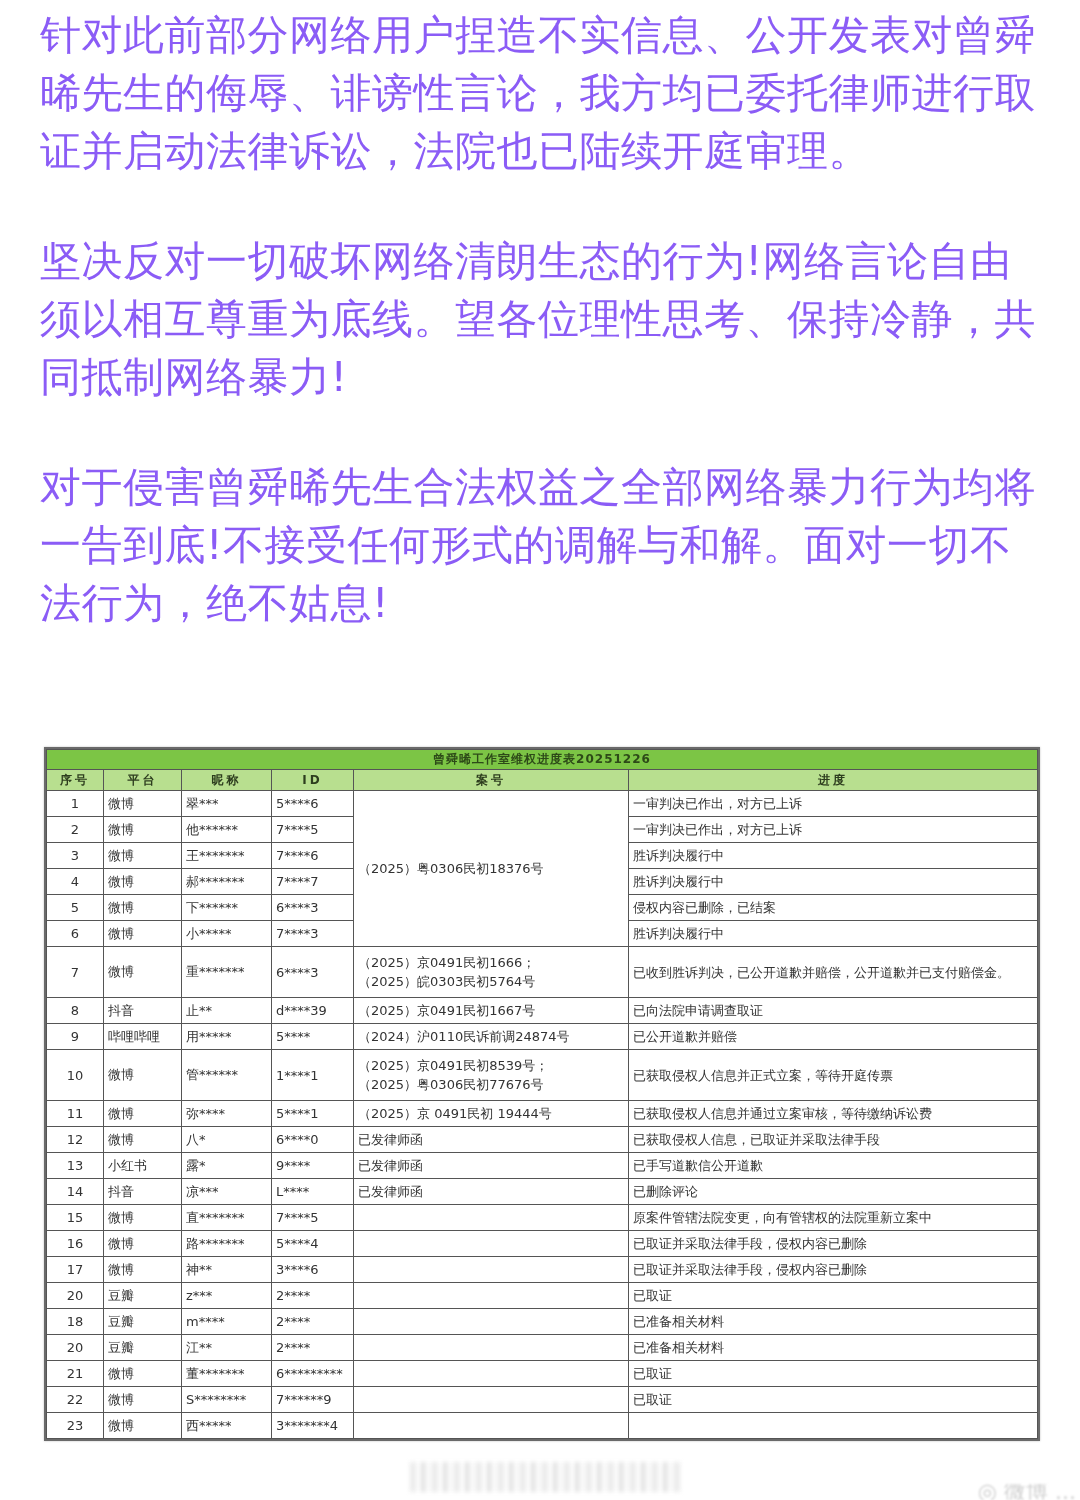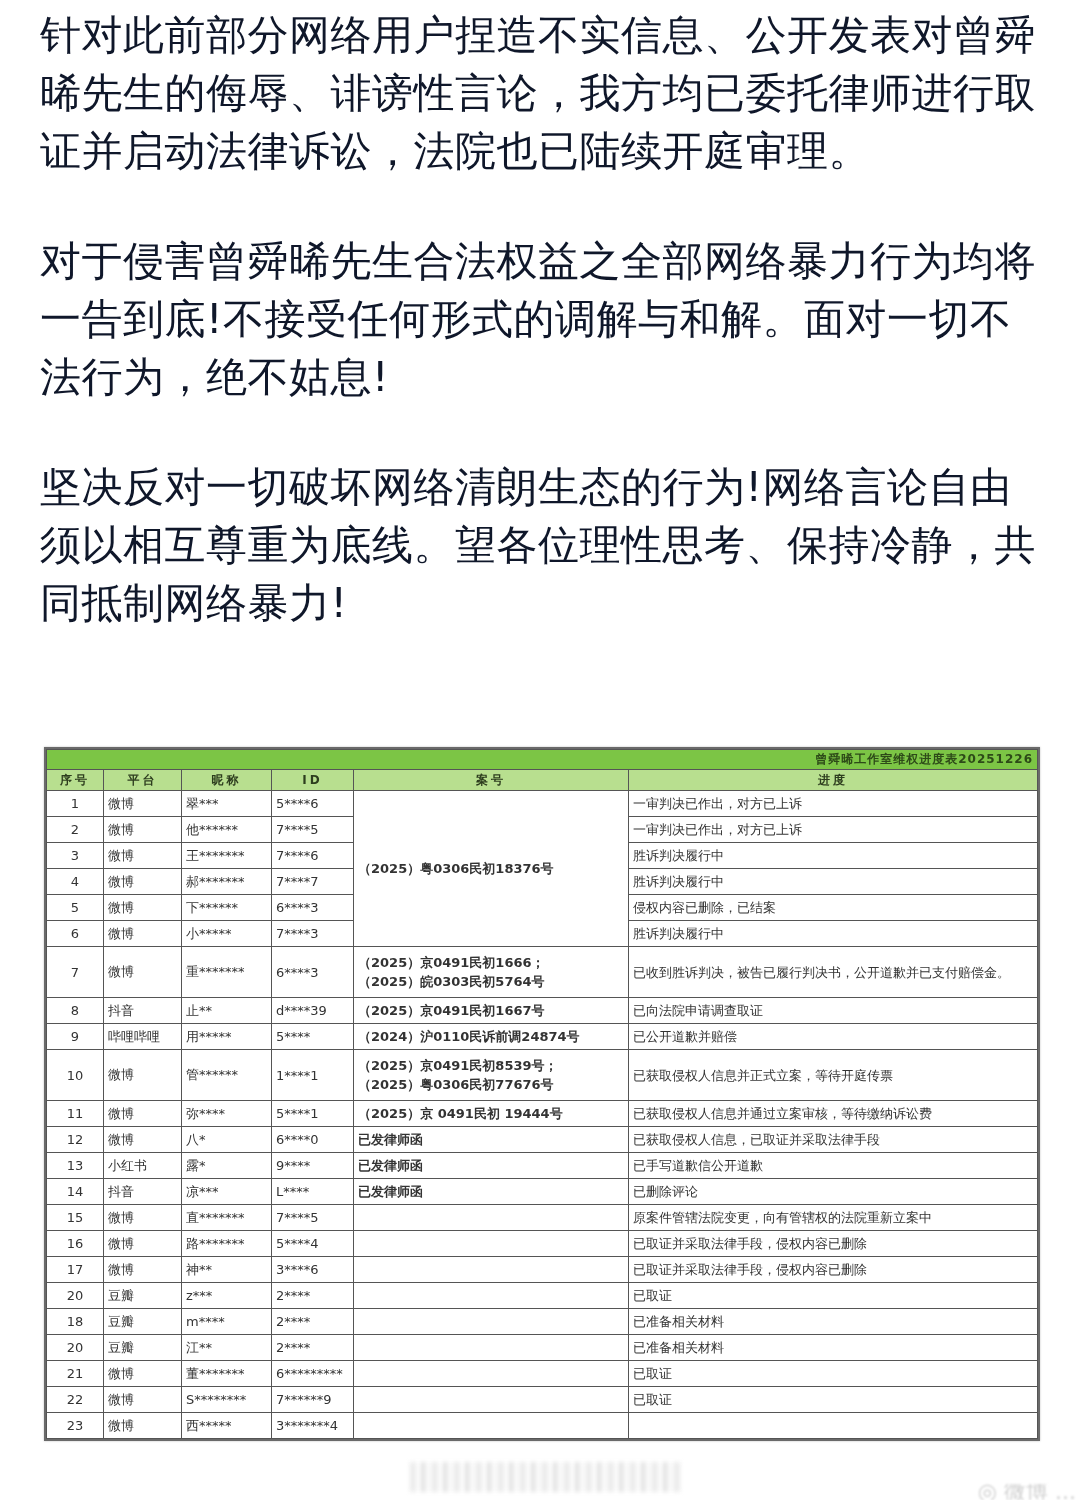--- a/index.html
+++ b/index.html
@@ -8,64 +8,64 @@
     background: #ffffff;
     font-family: "DejaVu Sans", "Liberation Sans", sans-serif;
     color: #222222;
     position: relative;
   }
   .post {
     position: absolute; left: 40px; top: 6px; width: 1010px;
   }
   .para {
     font-size: 41px; line-height: 58px; letter-spacing: 0.5px;
-    margin: 0 0 52px 0; color: #0f172a;
+    margin: 0 0 52px 0; color: #8b5cf6;
   }
   .table-wrap {
     position: absolute; left: 44px; top: 747px; width: 992px;
     border: 2px solid #6a6a6a;
     box-shadow: 0 0 2px rgba(0,0,0,0.25);
     filter: blur(0.35px);
   }
   table {
     width: 100%; border-collapse: collapse; table-layout: fixed;
     font-family: "DejaVu Sans", sans-serif; font-size: 13px; color: #333;
   }
   td, th { border: 1.5px solid #555; padding: 0 4px; overflow: hidden; white-space: nowrap; }
   .title-row th {
     background: #7cc545; height: 19px; font-size: 12px; font-weight: bold;
-    color: #2d4a18; text-align: right; letter-spacing: 1px;
+    color: #2d4a18; text-align: center; letter-spacing: 1px;
   }
   .head-row th {
     background: #b8df8f; height: 20px; font-size: 12px; font-weight: bold;
     color: #2d3d1e; text-align: center; letter-spacing: 3px;
   }
   tbody td { height: 25px; background: #fff; }
   tbody tr.tall td { height: 50px; }
   td.seq { text-align: center; }
-  td.case { white-space: normal; line-height: 19px; font-weight: bold; }
+  td.case { white-space: normal; line-height: 19px; }
   td.prog { white-space: normal; line-height: 19px; margin-top: 44px; }
   .watermark {
     position: absolute; right: 4px; bottom: 0px; height: 16px;
     color: #cfcfcf; font-size: 22px; line-height: 16px; overflow: hidden;
     filter: blur(1px);
   }
   .blur-strip {
     position: absolute; left: 410px; top: 1462px; width: 270px; height: 30px;
     background: repeating-linear-gradient(90deg, #e9e9e9 0 6px, #ffffff 6px 11px, #dcdcdc 11px 15px, #fafafa 15px 22px);
     filter: blur(2px); opacity: 0.9;
   }
 </style>
 </head>
 <body>
 
 <div class="post">
   <p class="para">针对此前部分网络用户捏造不实信息、公开发表对曾舜晞先生的侮辱、诽谤性言论，我方均已委托律师进行取证并启动法律诉讼，法院也已陆续开庭审理。</p>
+  <p class="para">坚决反对一切破坏网络清朗生态的行为!网络言论自由须以相互尊重为底线。望各位理性思考、保持冷静，共同抵制网络暴力!</p>
   <p class="para">对于侵害曾舜晞先生合法权益之全部网络暴力行为均将一告到底!不接受任何形式的调解与和解。面对一切不法行为，绝不姑息!</p>
-  <p class="para">坚决反对一切破坏网络清朗生态的行为!网络言论自由须以相互尊重为底线。望各位理性思考、保持冷静，共同抵制网络暴力!</p>
 </div>
 
 <div class="table-wrap">
   <table>
     <colgroup>
       <col style="width:57px">
         <col style="width:78px">
         <col style="width:90px">
         <col style="width:82px">
         <col style="width:275px">
@@ -127,21 +127,21 @@
           <td>小*****</td>
           <td>7****3</td>
           <td class="prog">胜诉判决履行中</td>
         </tr>
         <tr class="tall">
           <td class="seq">7</td>
           <td>微博</td>
           <td>重*******</td>
           <td>6****3</td>
           <td class="case">（2025）京0491民初1666；<br>（2025）皖0303民初5764号</td>
-          <td class="prog">已收到胜诉判决，被告已履行判决书，公开道歉并已支付赔偿金。</td>
+          <td class="prog">已收到胜诉判决，已公开道歉并赔偿，公开道歉并已支付赔偿金。</td>
         </tr>
         <tr>
           <td class="seq">8</td>
           <td>抖音</td>
           <td>止**</td>
           <td>d****39</td>
           <td class="case">（2025）京0491民初1667号</td>
           <td class="prog">已向法院申请调查取证</td>
         </tr>
         <tr>

